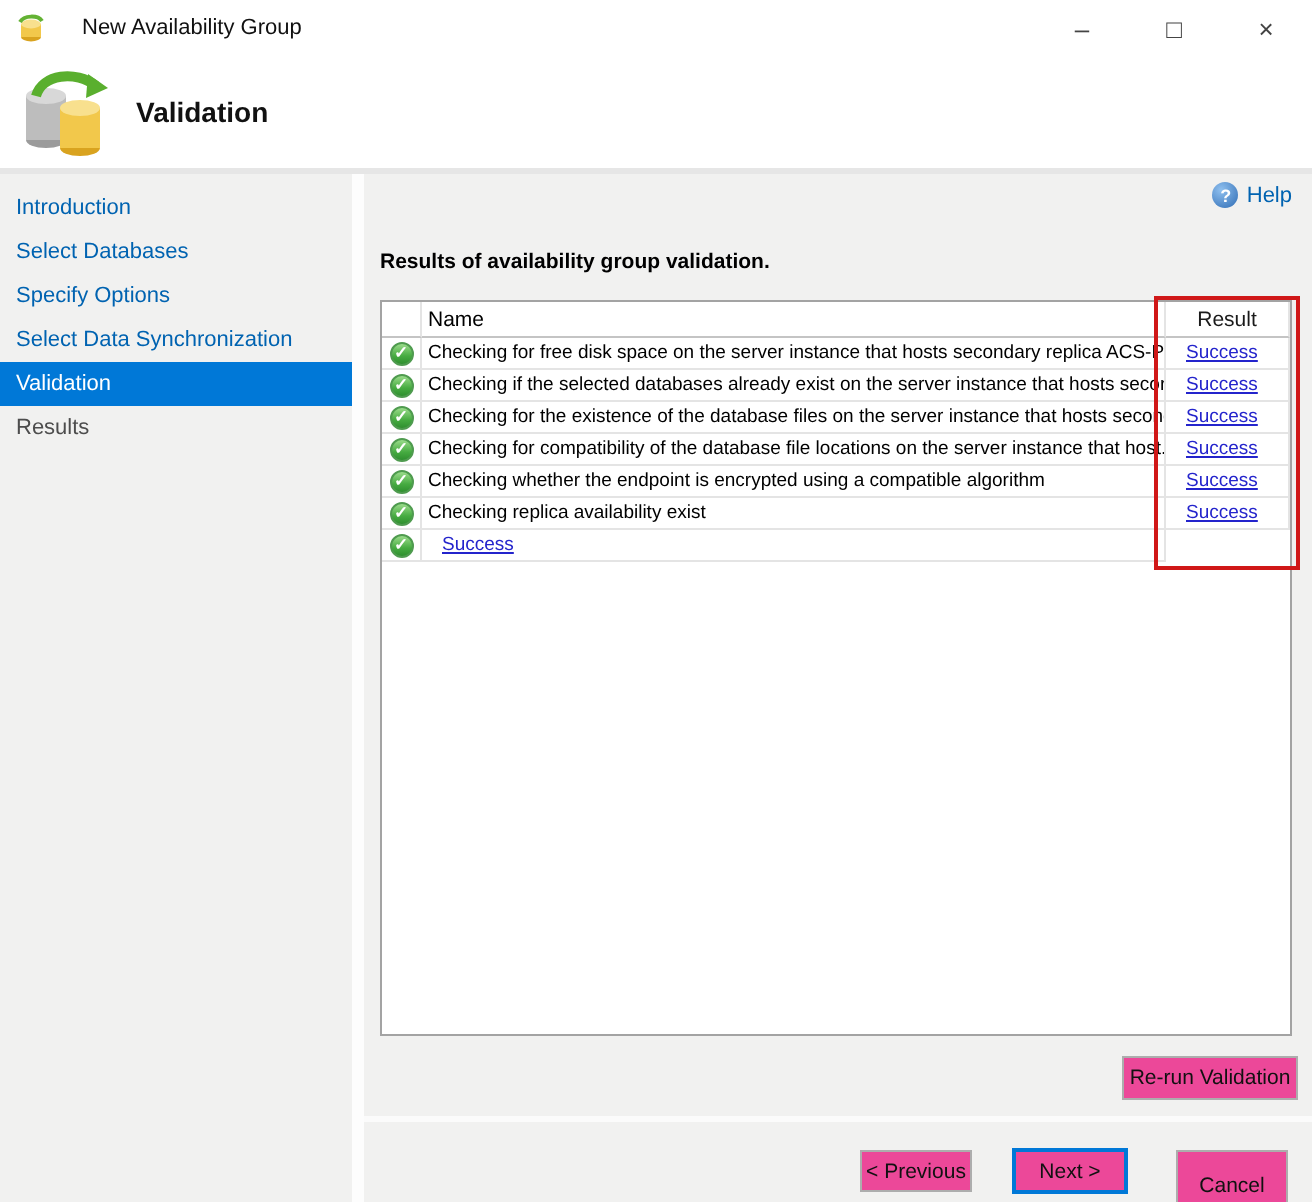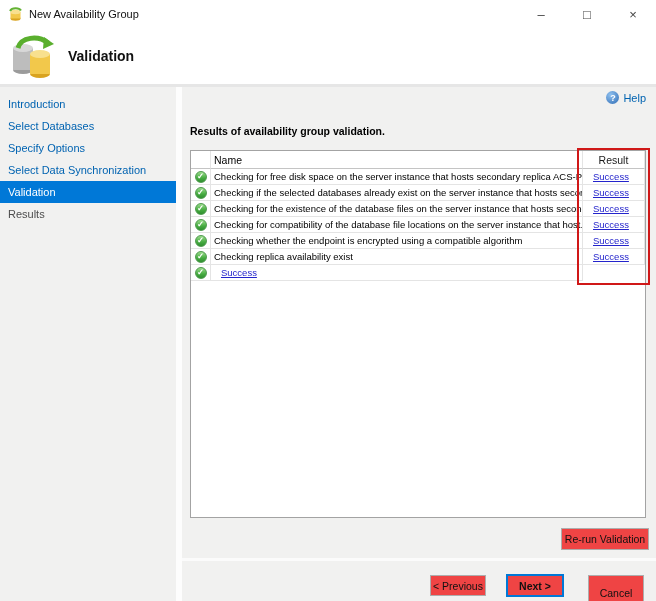--- a/index.html
+++ b/index.html
@@ -5,21 +5,21 @@
   * { margin:0; padding:0; box-sizing:border-box; }
   html,body { background:#ddd; }
   body { font-family:"Liberation Sans", sans-serif; }
   .window {
     position:relative; width:656px; height:601px; background:#fff;
     box-shadow: inset 0 0 0 1px #c9c9c9; overflow:hidden;
     font-size:11px; color:#1a1a1a;
   }
   
   .titlebar { height:28px; display:flex; align-items:center; padding-left:8px; background:#fff; }
-  .titlebar .app-title { margin-left:6px; font-size:11px; color:#111; }
+  .titlebar .app-title { margin-left:18px; font-size:11px; color:#111; }
   .win-controls { margin-left:auto; display:flex; height:100%; }
   .win-btn { width:46px; height:100%; display:flex; align-items:center; justify-content:center;
              font-size:13px; color:#444; cursor:default; }
   
   .header { height:56px; background:#fff; display:flex; align-items:center; padding-left:8px; }
   .header-title { margin-left:12px; font-weight:bold; font-size:14px; color:#111; }
   .hdiv { height:3px; background:#e6e6e6; }
   
   .body { position:absolute; top:87px; left:0; right:0; bottom:0; display:flex; }
   .sidebar { width:176px; background:#f1f1f0; padding-top:6px; }
@@ -54,28 +54,28 @@
   .cell-result .success { color:#2424cc; text-decoration:underline; font-size:9.5px; cursor:pointer; }
   .cell-icon { justify-content:center; }
   .check { width:12px; height:12px; border-radius:50%;
            background:linear-gradient(180deg,#9bdc8b 0%,#46ab41 60%,#2f8f2f 100%);
            border:1px solid #4f9b4f; color:#fff; font-size:8.5px; font-weight:bold;
            display:flex; align-items:center; justify-content:center; line-height:1; }
   
   .red-box { position:absolute; left:395px; top:61px; width:73px; height:137px;
              border:2px solid #d01818; pointer-events:none; }
   
-  .btn { background:#ef4444; border:1px solid #adadad; font-size:10.5px; color:#111;
+  .btn { background:#ec4899; border:1px solid #adadad; font-size:10.5px; color:#111;
          font-family:"Liberation Sans", sans-serif; cursor:pointer; }
   .rerun-btn { position:absolute; top:441px; right:7px; width:88px; height:22px; }
   .footer-div { position:absolute; left:0; right:0; top:471px; height:3px; background:#fbfbfb; }
   .footer { position:absolute; left:0; right:0; top:474px; bottom:0; }
   .prev-btn   { position:absolute; left:248px; top:14px; width:56px; height:21px; }
   .next-btn   { position:absolute; left:324px; top:13px; width:58px; height:23px;
-                border:2px solid #0078d7;font-weight:bold; }
+                border:2px solid #0078d7; }
   .cancel-btn { position:absolute; left:406px; top:14px; width:56px; height:36px;text-align:center; }
   svg { display:block; }
 </style>
 </head>
 <body>
 
 <div class="window">
 
   <div class="titlebar">
     <span>

